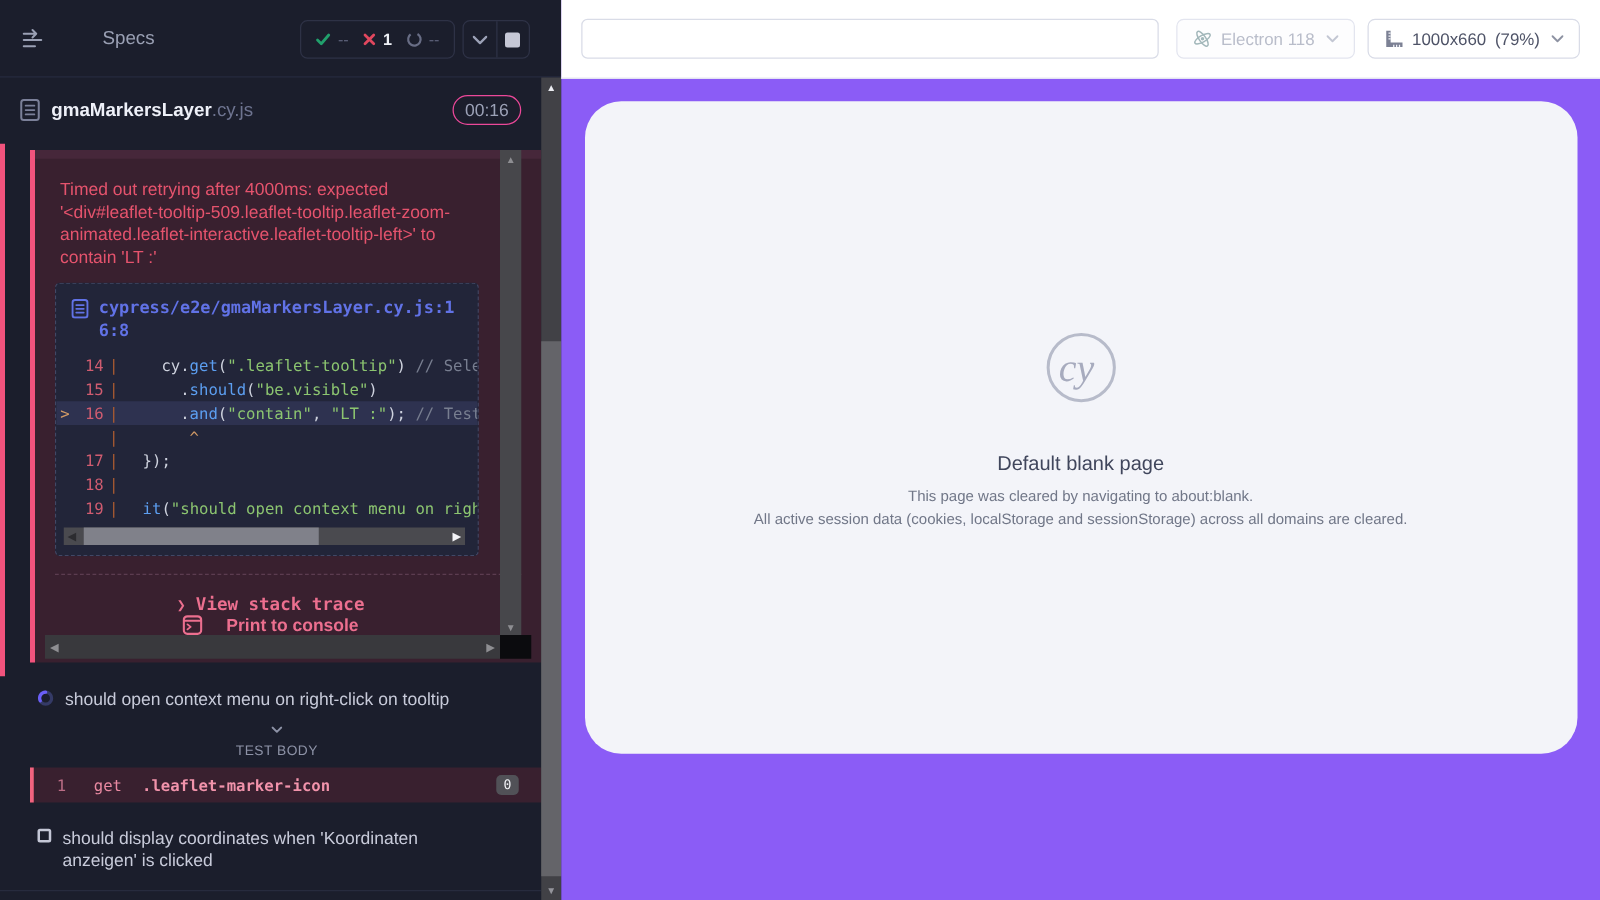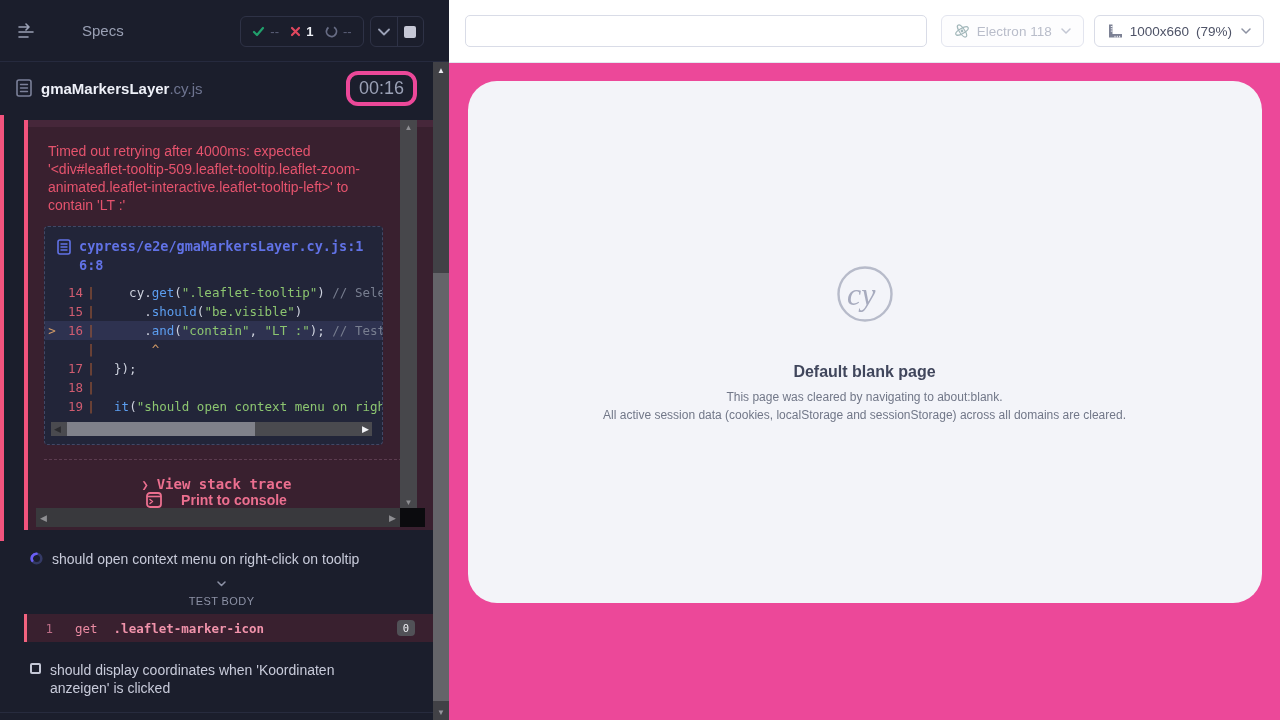--- a/index.html
+++ b/index.html
@@ -25,22 +25,22 @@
   .ctrl-btn { flex:1; display:flex; align-items:center; justify-content:center;
     background:none; border:none; cursor:pointer; }
   .ctrl-divider { width:1px; background:#2e3246; }
   .stop-square { width:12px; height:12px; background:#c6c8d6; border-radius:2px; }
   .chev { color:#9ba1b6; font-size:12px; }
 
   .spec-bar { position:absolute; left:0; top:62px; width:433px; height:52px;
     display:flex; align-items:center; padding:0 16px; }
   .spec-name { color:#eef0f8; font-weight:bold; font-size:15px; margin-left:9px; }
   .spec-ext { color:#6e7490; font-size:15px; }
-  .spec-timer { margin-left:auto; border:4px solid #ec4899; border-radius:12px;
-    color:#9ba1b6; font-size:18px; padding:3px 9px; }
+  .spec-timer { margin-left:auto; border:1px solid #ec4899; border-radius:12px;
+    color:#9ba1b6; font-size:14px; padding:3px 9px; }
 
   
   .failed-region { position:absolute; left:0; top:115px; width:433px; height:427px; }
   .outer-pink-bar { position:absolute; left:0; top:0; width:4px; height:426px; background:#f2537d; }
   .attempt-error { position:absolute; left:24px; top:5px; width:409px; height:410px;
     background:#39202f; border-left:4px solid #f2537d; overflow:hidden; }
   .top-strip { height:7px; background:#46273a; }
   .err-msg { margin:15px 42px 0 20px; color:#e5536d; font-size:14px; line-height:18px;
     word-break:break-word; }
   .code-frame { margin:12px 50px 0 16px; background:#222539; border:1px dashed #414866;
@@ -107,38 +107,38 @@
   .main-scrollbar { position:absolute; left:433px; top:62px; width:16px; height:658px;
     background:#414146; }
   .main-scrollbar .up { position:absolute; top:4px; left:0; width:16px; text-align:center;
     color:#ecedf2; font-size:8px; }
   .main-scrollbar .thumb { position:absolute; top:211px; left:0; width:16px; height:428px;
     background:#646469; }
   .main-scrollbar .down { position:absolute; bottom:3px; left:0; width:16px; text-align:center;
     color:#95959c; font-size:8px; }
 
   
-  .aut-panel { position:absolute; left:449px; top:0; width:831px; height:720px; background:#ec4899; }
+  .aut-panel { position:absolute; left:449px; top:0; width:831px; height:720px; background:#8b5cf6; }
   .aut-header { position:absolute; left:0; top:0; width:831px; height:63px; background:#ffffff;
     border-bottom:1px solid #e5e7f0; display:flex; align-items:center; padding:0 16px; }
   .url-input { width:462px; height:32px; border:1px solid #d9dce7; border-radius:5px;
     background:#fff; outline:none; padding:0 10px; font-size:13px; color:#4e5367; }
   .hdr-spacer { flex:1; }
   .hdr-btn { height:32px; border-radius:6px; display:flex; align-items:center; gap:7px;
     padding:0 12px; font-size:13.5px; cursor:pointer; background:#fff; border:1px solid #d9dce7; }
   .browser-btn { border-color:#e3e5ef; background:#fdfdfe; color:#b9bdca; margin-right:10px; }
   .viewport-btn { color:#4e5367; }
   .viewport-btn .dim { font-weight:400; }
   .hdr-chev { font-size:10px; color:#b0b4c2; margin-left:2px; }
   .viewport-btn .hdr-chev { color:#8d92a2; }
 
   .aut-body { position:absolute; left:0; top:63px; width:831px; height:657px; }
   .aut-page { width:794px; height:522px; margin:18px auto 0 auto; background:#f3f4f9;
     display:flex; flex-direction:column; align-items:center; justify-content:center;border-radius:29px; }
-  .blank-title { margin-top:38px; color:#40465c; font-size:16px; font-weight:bold; }
+  .blank-title { margin-top:38px; color:#40465c; font-size:16px; font-weight:normal; }
   .blank-line { margin-top:9px; color:#717788; font-size:12px; }
   .blank-line + .blank-line { margin-top:4px; }
 
   svg { display:block; }
 </style>
 </head>
 <body>
 
 <div class="app">
 

